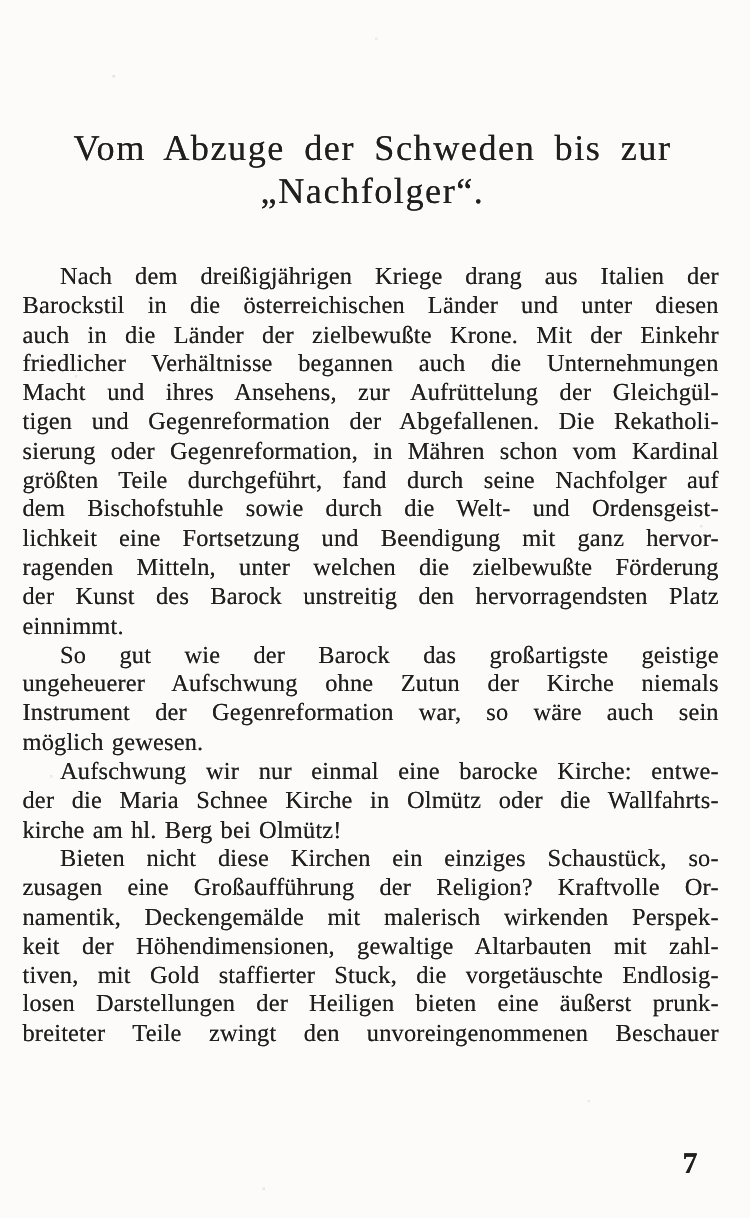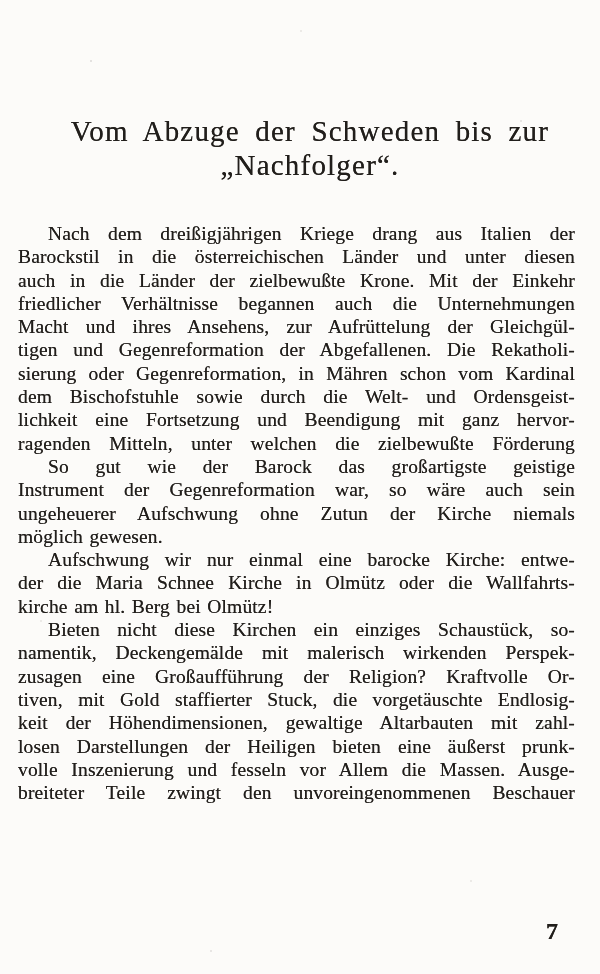--- a/index.html
+++ b/index.html
@@ -16,32 +16,32 @@
     height: 974px;
     background: #fcfbf9;
     color: #211e1b;
     font-family: "Liberation Serif", serif;
   }
   .title {
     position: absolute;
     top: 102px;
     left: 18px;
     width: 560px;
-    margin: 12px;
+    margin: 0;
     text-align: center;
     font-size: 29px;
     font-weight: 400;
     line-height: 34px;
     letter-spacing: 1.2px;
     word-spacing: 7px;
     text-shadow: 0 0 0.5px rgba(32,29,26,0.85);
   }
   .body-text {
     position: absolute;
-    top: 222px;
+    top: 210px;
     left: 18px;
     width: 557px;
   }
   .line {
     font-size: 19.5px;
     line-height: 23.3px;
     height: 23.3px;
     letter-spacing: 0.15px;
     word-spacing: 1.5px;
     white-space: normal;
@@ -92,34 +92,36 @@
   </h1>
 
   <div class="body-text">
       <div class="line just indent">Nach dem dreißigjährigen Kriege drang aus Italien der</div>
       <div class="line just">Barockstil in die österreichischen Länder und unter diesen</div>
       <div class="line just">auch in die Länder der zielbewußte Krone. Mit der Einkehr</div>
       <div class="line just">friedlicher Verhältnisse begannen auch die Unternehmungen</div>
       <div class="line just">Macht und ihres Ansehens, zur Aufrüttelung der Gleichgül-</div>
       <div class="line just">tigen und Gegenreformation der Abgefallenen. Die Rekatholi-</div>
       <div class="line just">sierung oder Gegenreformation, in Mähren schon vom Kardinal</div>
+      <div class="line just">größten Teile durchgeführt, fand durch seine Nachfolger auf</div>
       <div class="line just">dem Bischofstuhle sowie durch die Welt- und Ordensgeist-</div>
       <div class="line just">lichkeit eine Fortsetzung und Beendigung mit ganz hervor-</div>
       <div class="line just">ragenden Mitteln, unter welchen die zielbewußte Förderung</div>
+      <div class="line just">der Kunst des Barock unstreitig den hervorragendsten Platz</div>
+      <div class="line">einnimmt.</div>
       <div class="line just indent">So gut wie der Barock das großartigste geistige</div>
+      <div class="line just">ungeheuerer Aufschwung ohne Zutun der Kirche niemals</div>
       <div class="line just">Instrument der Gegenreformation war, so wäre auch sein</div>
-      <div class="line just">ungeheuerer Aufschwung ohne Zutun der Kirche niemals</div>
       <div class="line">möglich gewesen.</div>
       <div class="line just indent">Aufschwung wir nur einmal eine barocke Kirche: entwe-</div>
       <div class="line just">der die Maria Schnee Kirche in Olmütz oder die Wallfahrts-</div>
       <div class="line">kirche am hl. Berg bei Olmütz!</div>
       <div class="line just indent">Bieten nicht diese Kirchen ein einziges Schaustück, so-</div>
+      <div class="line just">zusagen eine Großaufführung der Religion? Kraftvolle Or-</div>
       <div class="line just">namentik, Deckengemälde mit malerisch wirkenden Perspek-</div>
-      <div class="line just">zusagen eine Großaufführung der Religion? Kraftvolle Or-</div>
+      <div class="line just">keit der Höhendimensionen, gewaltige Altarbauten mit zahl-</div>
       <div class="line just">tiven, mit Gold staffierter Stuck, die vorgetäuschte Endlosig-</div>
-      <div class="line just">keit der Höhendimensionen, gewaltige Altarbauten mit zahl-</div>
       <div class="line just">losen Darstellungen der Heiligen bieten eine äußerst prunk-</div>
-      <div class="line just">volle Inszenierung und fesseln vor Allem die Massen. Ausge-</div>
       <div class="line just">breiteter Teile zwingt den unvoreingenommenen Beschauer</div>
     </div>
 
   <div class="pageno">7</div>
 </div>
 
 </body></html>

